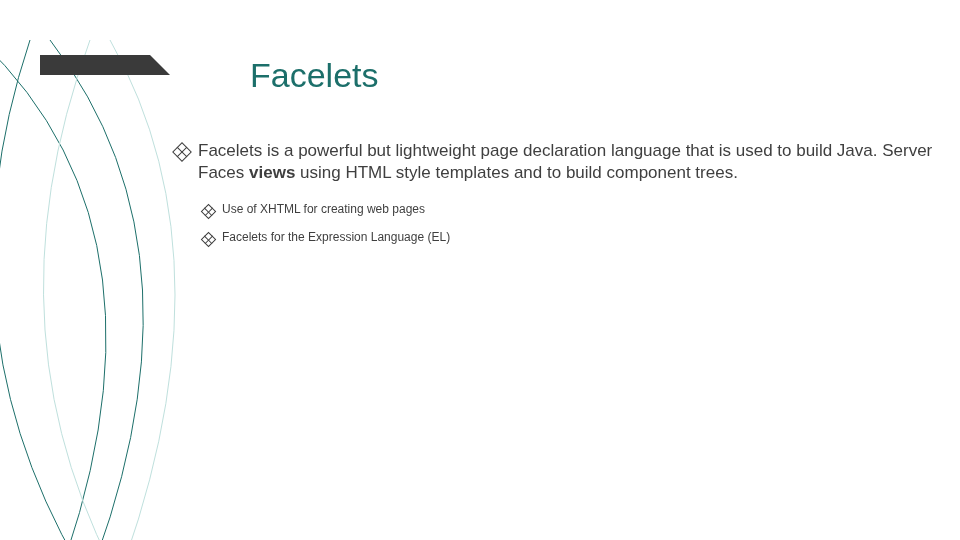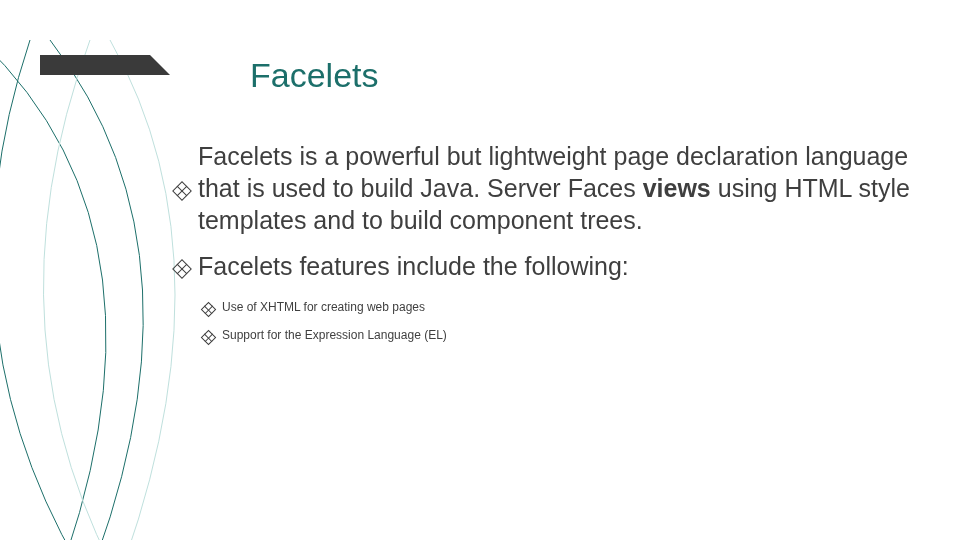--- a/index.html
+++ b/index.html
@@ -37,21 +37,21 @@
     width: 775px;
     z-index: 4;
     color: #3f3f3f;
   }
 
   .bullet {
     display: flex;
     align-items: flex-start;
     margin-bottom: 14px;
   }
-  .bullet.l1 { margin-left: 0; font-size: 25px; line-height: 1.28; align-items: center; }
+  .bullet.l1 { margin-left: 0; font-size: 17px; line-height: 1.28; }
   .bullet.l2 { margin-left: 28px; font-size: 12px; line-height: 1.28; margin-bottom: 13px; }
 
   .bico {
     flex: 0 0 auto;
     width: 14px; height: 14px;
     margin-right: 9px;
     margin-top: 5px;
     position: relative;
     transform: rotate(45deg);
     border: 1.2px solid #3f3f3f;
@@ -90,34 +90,30 @@
 
   <div class="content">
 
     <div class="bullet l1">
       <span class="bico"></span>
       <span class="btext">
         <span>Facelets is a powerful but lightweight page declaration language that is used to build Java. Server Faces </span><b>views</b><span> using HTML style templates and to build component trees.</span>
       </span>
     </div>
 
-    <div class="bullet l1">
-      <span class="bico"></span>
-      <span class="btext">Facelets features include the following:</span>
-    </div>
 
     <div class="spacer-before-sub"></div>
 
     <div class="bullet l2">
       <span class="bico"></span>
       <span class="btext">Use of XHTML for creating web pages</span>
     </div>
 
 
     <div class="bullet l2">
       <span class="bico"></span>
-      <span class="btext">Support for the Expression Language (EL)</span>
+      <span class="btext">Facelets for the Expression Language (EL)</span>
     </div>
 
 
 
   </div>
 </div>
 
 </body></html>

